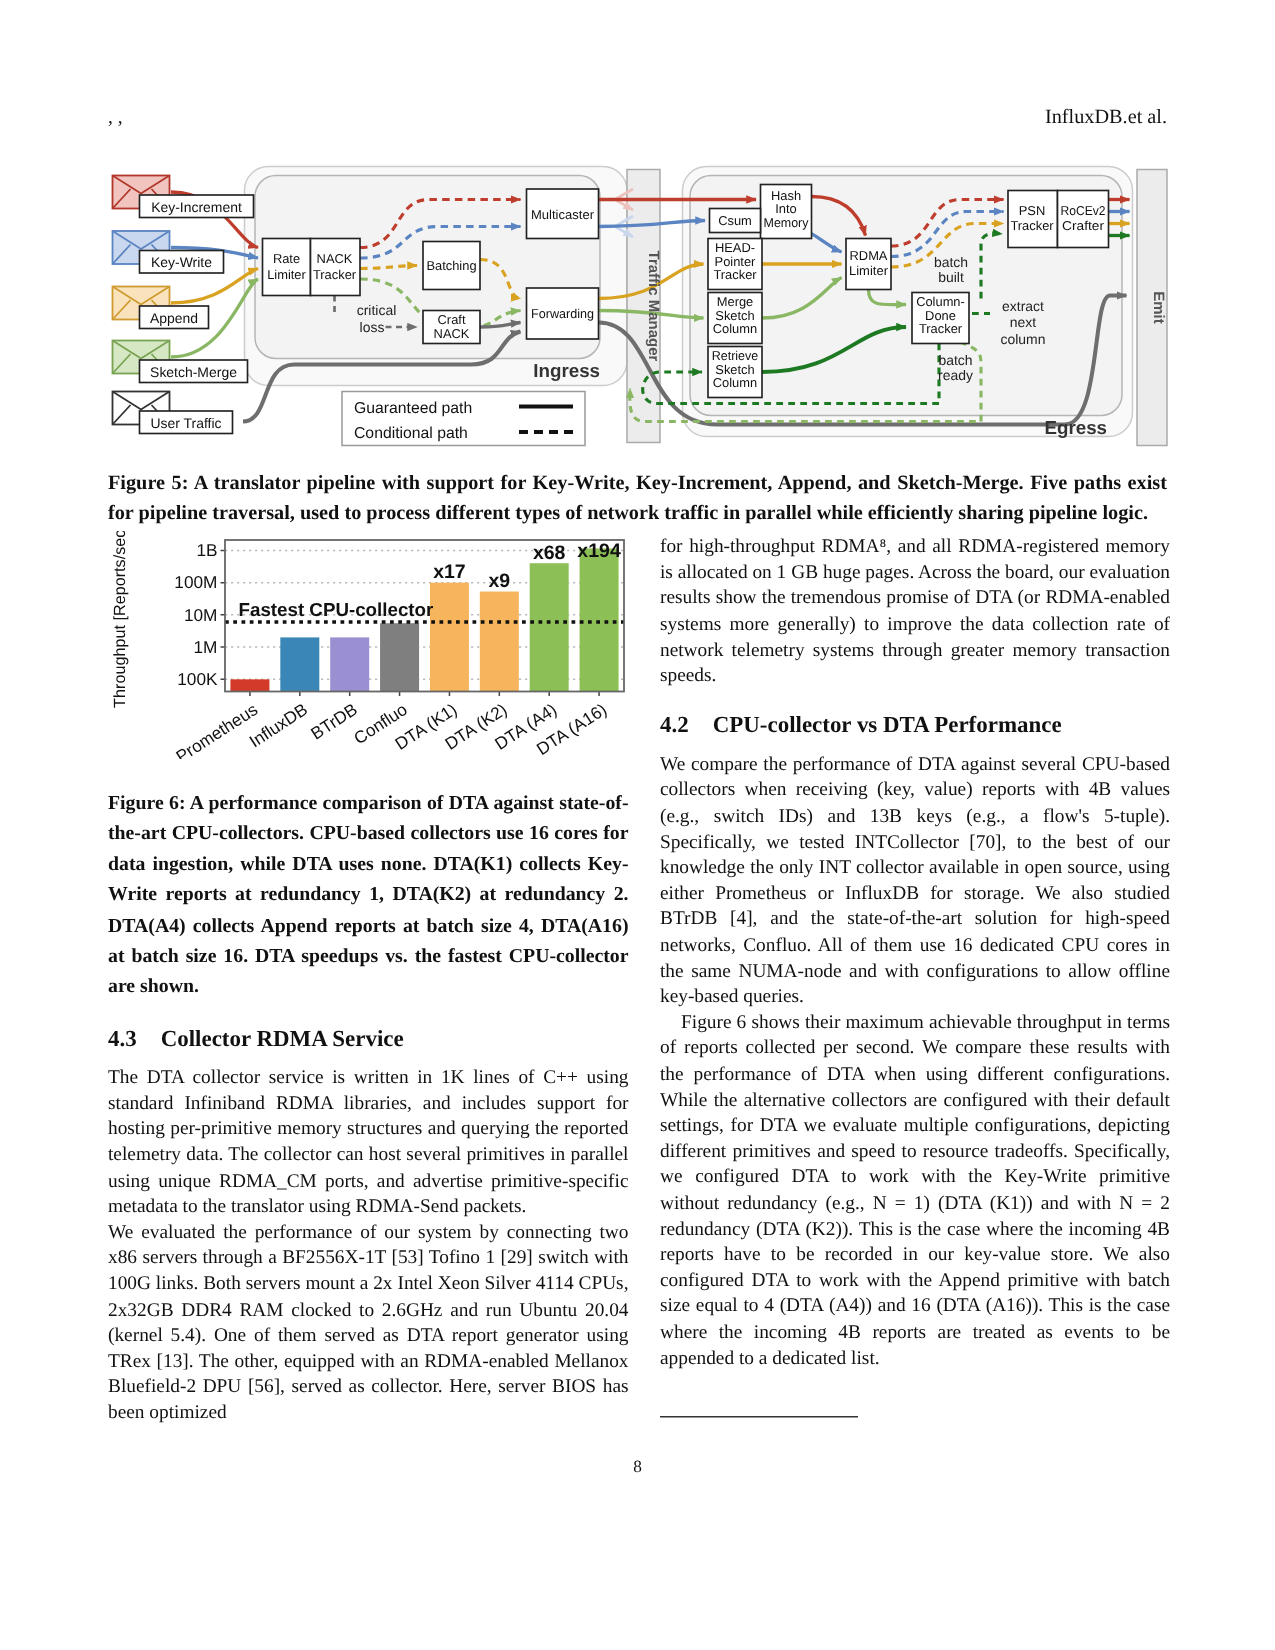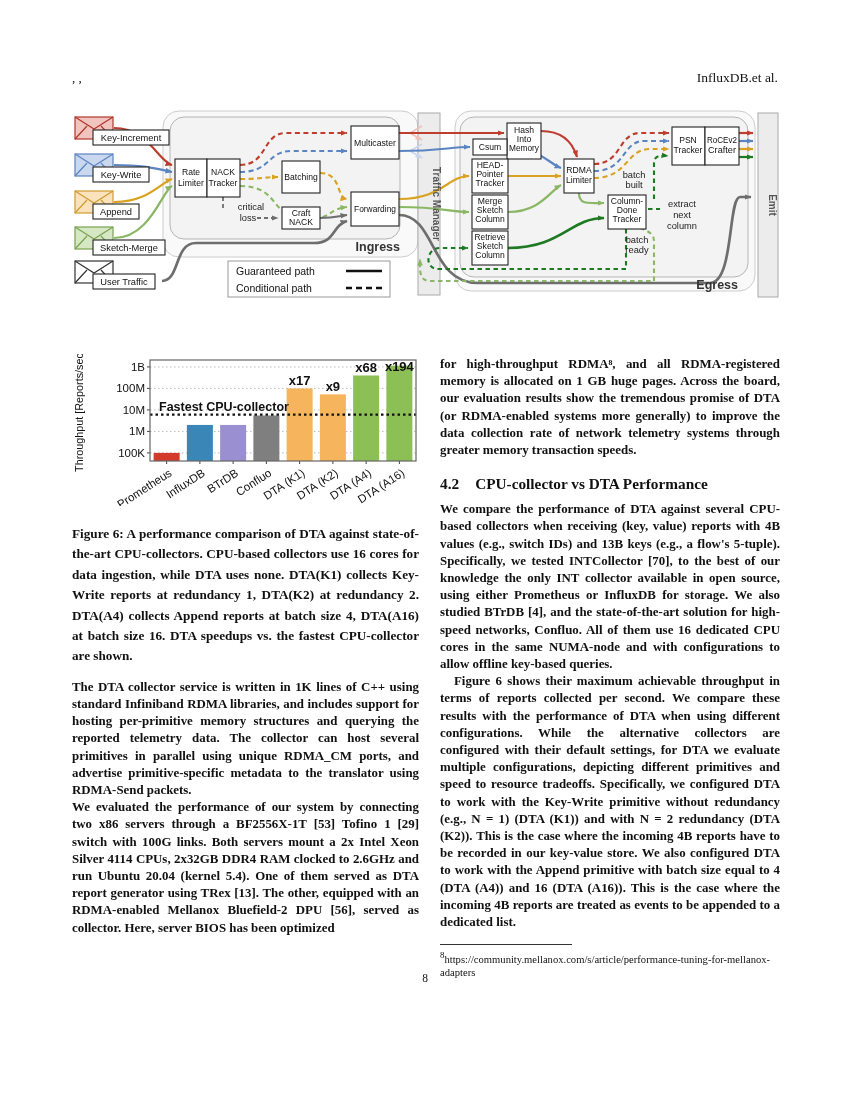--- a/index.html
+++ b/index.html
@@ -5,21 +5,21 @@
   html,body{margin:0;padding:0;background:#fff;}
   .page{position:relative;width:850px;height:1100px;background:#ffffff;
         font-family:"Liberation Serif",serif;color:#111;overflow:hidden;}
   .hdr-l{position:absolute;left:72px;top:70px;font-size:13px;}
   .hdr-r{position:absolute;right:72px;top:70px;font-size:13.5px;}
   .fig5{position:absolute;left:70px;top:110px;width:710px;height:192px;}
   .cap5{position:absolute;left:72px;top:312px;width:706px;font-size:13.5px;font-weight:bold;
         line-height:20px;text-align:justify;}
   .colL{position:absolute;left:72px;top:354px;width:347px;}
   .colR{position:absolute;left:440px;top:356px;width:340px;}
-  .body-p{font-size:12.9px;line-height:17.2px;text-align:justify;margin:0;font-weight:bold;}
+  .body-p{font-size:12.9px;line-height:17.2px;text-align:justify;margin:0;}
   .indent{text-indent:14px;}
   .capt{font-size:13.2px;font-weight:bold;line-height:20.4px;text-align:justify;margin:14px 0 12px 0;}
   .sechead{font-size:15.3px;font-weight:bold;margin:16px 0 8px 0;}
   .sechead .num{margin-right:16px;}
   .foot{position:absolute;left:440px;top:944px;width:340px;font-size:10.6px;line-height:13.5px;}
   .foot .rule{width:132px;border-top:1px solid #333;margin-bottom:4px;}
   .pageno{position:absolute;left:0;right:0;top:972px;text-align:center;font-size:11.5px;}
   
   svg text{font-family:"Liberation Sans","DejaVu Sans",sans-serif;fill:#111;}
   .bxs{font-size:8.6px;text-anchor:middle;}
@@ -231,20 +231,21 @@
       <text class="ann" x="612" y="107">next</text>
       <text class="ann" x="612" y="118">column</text>
       <text class="ann" x="567" y="132">batch</text>
       <text class="ann" x="567" y="142">ready</text>
       <text class="zone" x="668" y="178">Egress</text>
     </g>
 
     <text class="vert" transform="translate(699,94) rotate(90)">Emit</text>
   </svg>
 
+  <div class="cap5">Figure 5: A translator pipeline with support for Key-Write, Key-Increment, Append, and Sketch-Merge. Five paths exist for pipeline traversal, used to process different types of network traffic in parallel while efficiently sharing pipeline logic.</div>
 
   <div class="colL">
     <svg id="fig6-svg" width="347" height="152" viewBox="0 0 347 152">
         <line x1="78" y1="98.9020930896134" x2="344" y2="98.9020930896134" stroke="#bbbbbb" stroke-width="1" stroke-dasharray="1.5 2.5"></line>
         <line x1="75" y1="98.9020930896134" x2="78" y2="98.9020930896134" stroke="#444" stroke-width="1"></line>
         <text x="73" y="102.7020930896134" text-anchor="end" font-size="11.5" fill="#222">100K</text>
         <line x1="78" y1="77.40802100428378" x2="344" y2="77.40802100428378" stroke="#bbbbbb" stroke-width="1" stroke-dasharray="1.5 2.5"></line>
         <line x1="75" y1="77.40802100428378" x2="78" y2="77.40802100428378" stroke="#444" stroke-width="1"></line>
         <text x="73" y="81.20802100428378" text-anchor="end" font-size="11.5" fill="#222">1M</text>
         <line x1="78" y1="55.91394891895417" x2="344" y2="55.91394891895417" stroke="#bbbbbb" stroke-width="1" stroke-dasharray="1.5 2.5"></line>
@@ -301,30 +302,30 @@
         <text x="227.625" y="31.41987683362455" text-anchor="middle" font-size="13" font-weight="bold" fill="#111">x17</text>
         <text x="260.875" y="37.34631116809001" text-anchor="middle" font-size="13" font-weight="bold" fill="#111">x9</text>
         <text x="294.125" y="18.4791559803284" text-anchor="middle" font-size="13" font-weight="bold" fill="#111">x68</text>
         <text x="327.375" y="17" text-anchor="middle" font-size="13" font-weight="bold" fill="#111">x194</text>
         <rect x="78" y="6" width="266" height="101" fill="none" stroke="#666" stroke-width="1.2"></rect>
         <g transform="translate(11,57) rotate(-90)">
           <text text-anchor="middle" font-size="10.8" fill="#222">Throughput [Reports/sec]</text>
         </g>
       </svg>
     <p class="capt">Figure 6: A performance comparison of DTA against state-of-the-art CPU-collectors. CPU-based collectors use 16 cores for data ingestion, while DTA uses none. DTA(K1) collects Key-Write reports at redundancy 1, DTA(K2) at redundancy 2. DTA(A4) collects Append reports at batch size 4, DTA(A16) at batch size 16. DTA speedups vs. the fastest CPU-collector are shown.</p>
+    <h2 class="sechead"><span class="num">4.3</span><span>Collector RDMA Service</span></h2>
     <p class="body-p">The DTA collector service is written in 1K lines of C++ using standard Infiniband RDMA libraries, and includes support for hosting per-primitive memory structures and querying the reported telemetry data. The collector can host several primitives in parallel using unique RDMA_CM ports, and advertise primitive-specific metadata to the translator using RDMA-Send packets.</p>
     <p class="body-p">We evaluated the performance of our system by connecting two x86 servers through a BF2556X-1T [53] Tofino 1 [29] switch with 100G links. Both servers mount a 2x Intel Xeon Silver 4114 CPUs, 2x32GB DDR4 RAM clocked to 2.6GHz and run Ubuntu 20.04 (kernel 5.4). One of them served as DTA report generator using TRex [13]. The other, equipped with an RDMA-enabled Mellanox Bluefield-2 DPU [56], served as collector. Here, server BIOS has been optimized</p>
   </div>
 
   <div class="colR">
     <p class="body-p">for high-throughput RDMA⁸, and all RDMA-registered memory is allocated on 1 GB huge pages. Across the board, our evaluation results show the tremendous promise of DTA (or RDMA-enabled systems more generally) to improve the data collection rate of network telemetry systems through greater memory transaction speeds.</p>
     <h2 class="sechead"><span class="num">4.2</span><span>CPU-collector vs DTA Performance</span></h2>
     <p class="body-p">We compare the performance of DTA against several CPU-based collectors when receiving (key, value) reports with 4B values (e.g., switch IDs) and 13B keys (e.g., a flow's 5-tuple). Specifically, we tested INTCollector [70], to the best of our knowledge the only INT collector available in open source, using either Prometheus or InfluxDB for storage. We also studied BTrDB [4], and the state-of-the-art solution for high-speed networks, Confluo. All of them use 16 dedicated CPU cores in the same NUMA-node and with configurations to allow offline key-based queries.</p>
     <p class="body-p indent">Figure 6 shows their maximum achievable throughput in terms of reports collected per second. We compare these results with the performance of DTA when using different configurations. While the alternative collectors are configured with their default settings, for DTA we evaluate multiple configurations, depicting different primitives and speed to resource tradeoffs. Specifically, we configured DTA to work with the Key-Write primitive without redundancy (e.g., N = 1) (DTA (K1)) and with N = 2 redundancy (DTA (K2)). This is the case where the incoming 4B reports have to be recorded in our key-value store. We also configured DTA to work with the Append primitive with batch size equal to 4 (DTA (A4)) and 16 (DTA (A16)). This is the case where the incoming 4B reports are treated as events to be appended to a dedicated list.</p>
   </div>
 
   <div class="foot">
     <div class="rule"></div>
-    <div><sup>8</sup><span>https://community.mellanox.com/s/article/performance-tuning-for-mellanox-adapters</span></div>
   </div>
 
   <div class="pageno">8</div>
 </div>
 
 </body></html>

